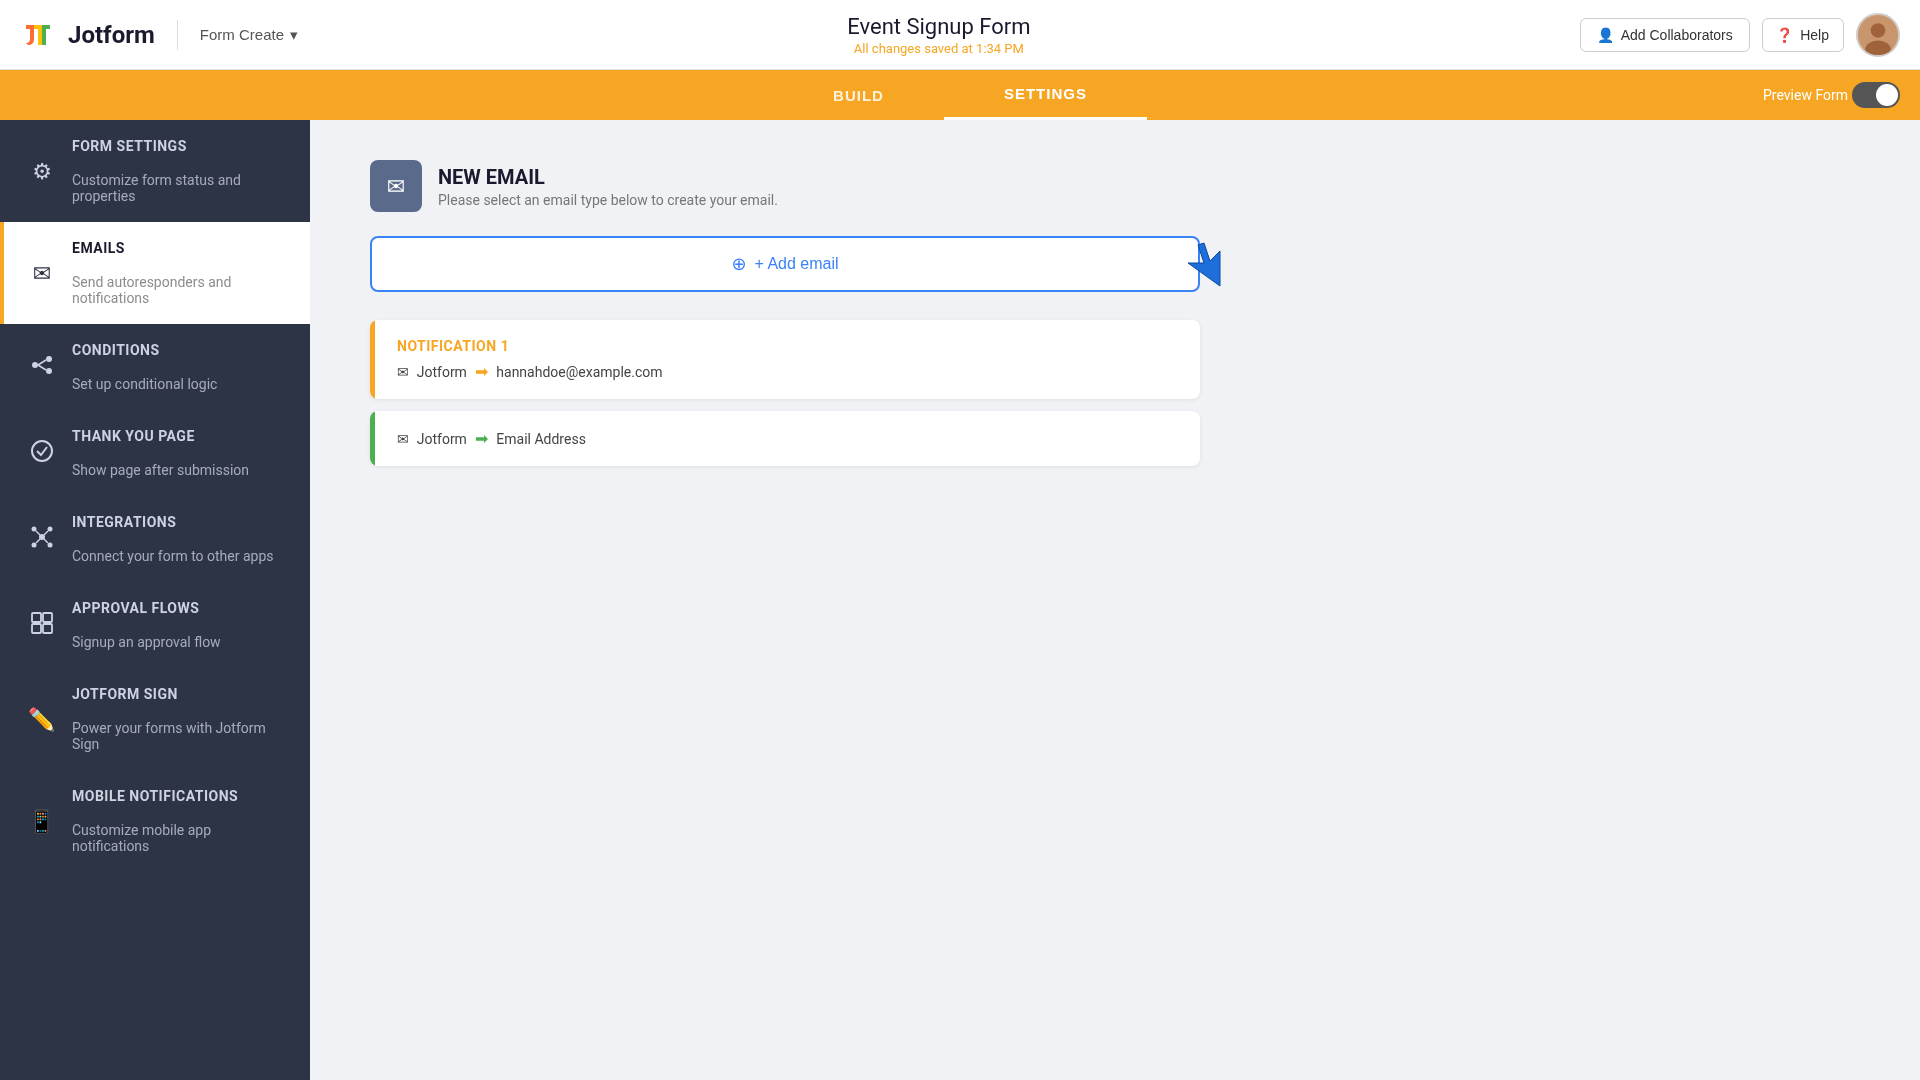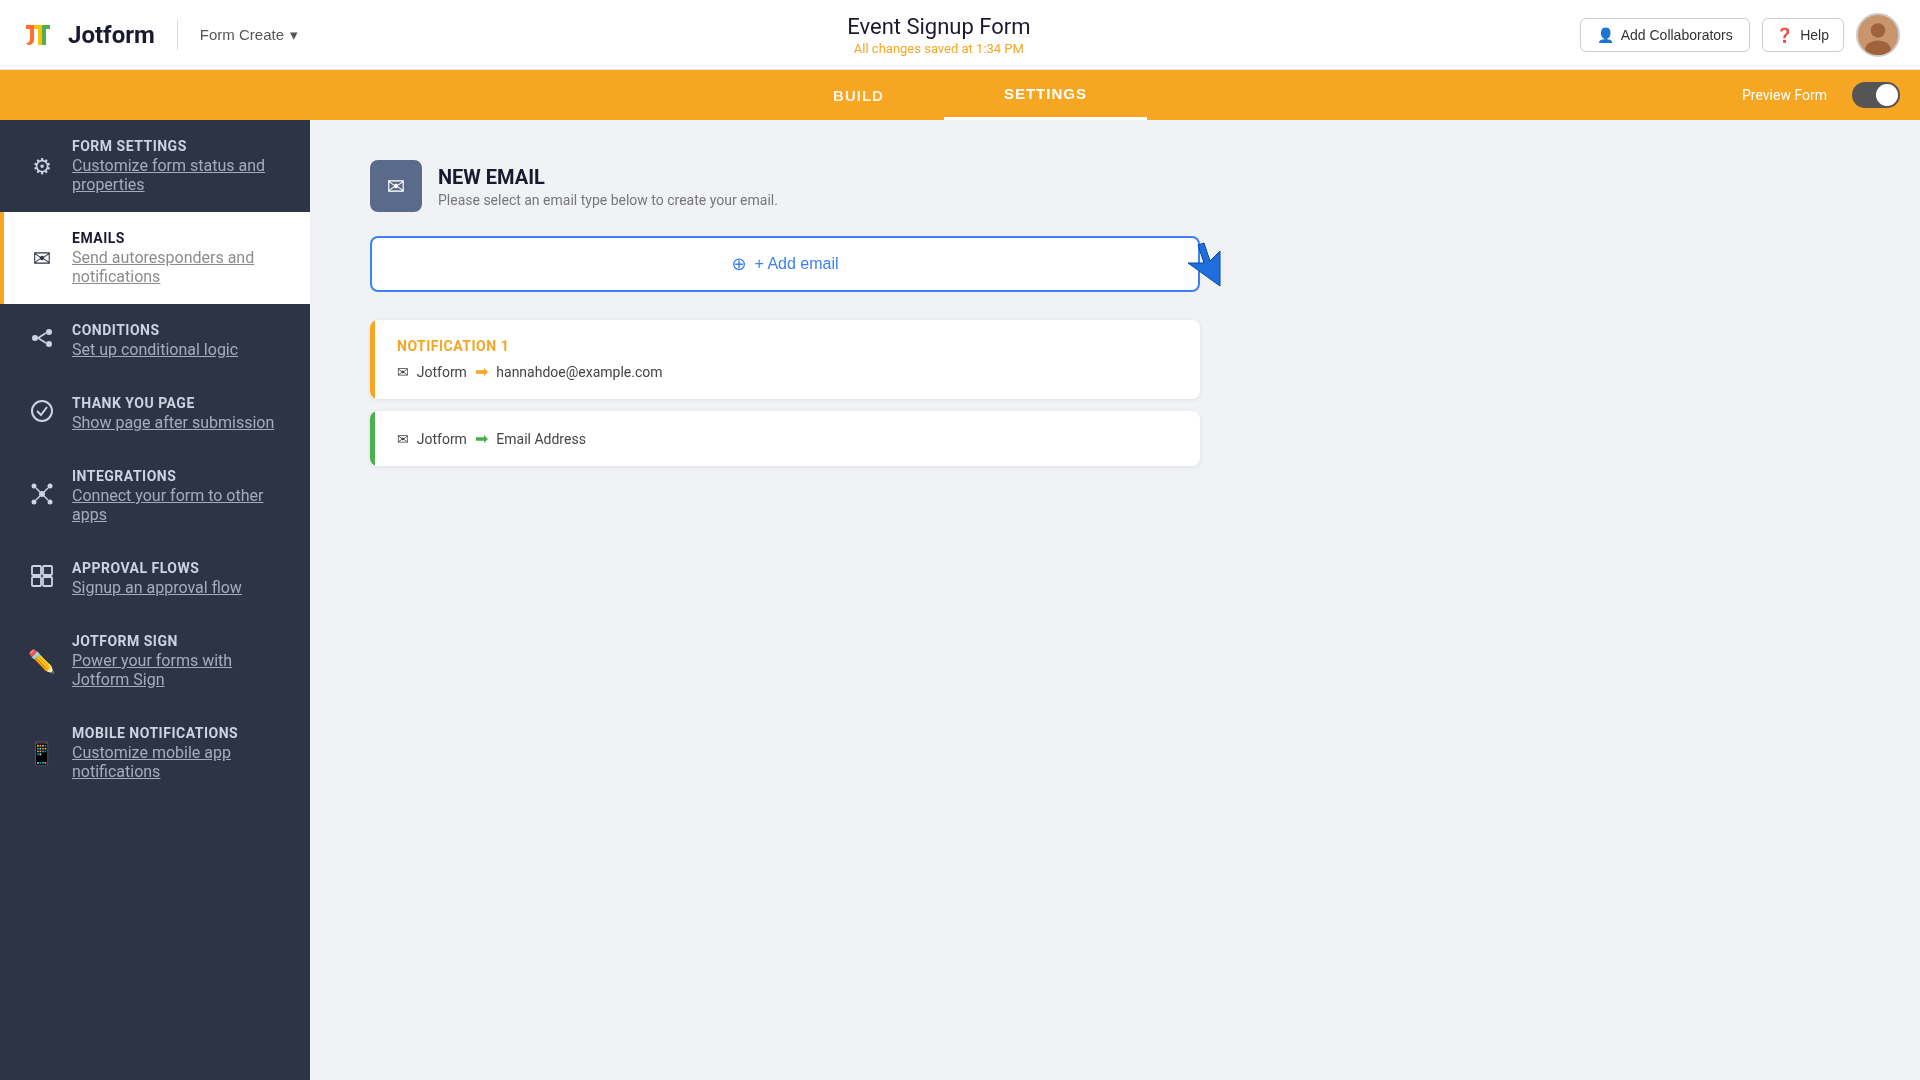--- a/index.html
+++ b/index.html
@@ -45,21 +45,21 @@
       height: 50px; gap: 0; position: relative;
     }
     .nav-tab {
       padding: 0 60px; height: 50px; display: flex; align-items: center;
       font-size: 15px; font-weight: 600; letter-spacing: 1px;
       color: rgba(255,255,255,0.85); cursor: pointer; text-transform: uppercase;
       border: none; background: none;
     }
     .nav-tab.active { color: #fff; border-bottom: 3px solid #fff; }
     .preview-toggle {
-      position: absolute; right: 20px; display: flex; align-items: center; gap: 25px;
+      position: absolute; right: 20px; display: flex; align-items: center; gap: 4px;
       color: #fff; font-size: 14px;
     }
     .toggle-switch {
       width: 48px; height: 26px; background: #555; border-radius: 13px;
       position: relative; cursor: pointer;
     }
     .toggle-knob {
       width: 22px; height: 22px; background: #fff; border-radius: 50%;
       position: absolute; top: 2px; right: 2px;
     }
@@ -79,21 +79,21 @@
     }
     .sidebar-item.active {
       background: #fff; color: #2d3446;
       border-left: 4px solid #f6a623;
     }
     .sidebar-item.active .sidebar-item-title { color: #1a1a2e; }
     .sidebar-item.active .sidebar-item-subtitle { color: #666; }
     .sidebar-icon { font-size: 22px; width: 28px; text-align: center; flex-shrink: 0; }
     .sidebar-text { display: flex; flex-direction: column; }
     .sidebar-item-title { font-size: 14px; font-weight: 700; letter-spacing: 0.5px; text-transform: uppercase; }
-    .sidebar-item-subtitle { font-size: 16px; margin-top: 2px; opacity: 0.75; text-decoration: underline; }
+    .sidebar-item-subtitle { font-size: 14px; margin-top: 18px; opacity: 0.75; }
 
     
     .content { flex: 1; background: #f0f2f5; padding: 40px 60px; overflow-y: auto; }
 
     
     .new-email-header {
       display: flex; align-items: center; gap: 16px; margin-bottom: 24px;
     }
     .email-icon-box {
       width: 52px; height: 52px; background: #5a6a8a; border-radius: 8px;

